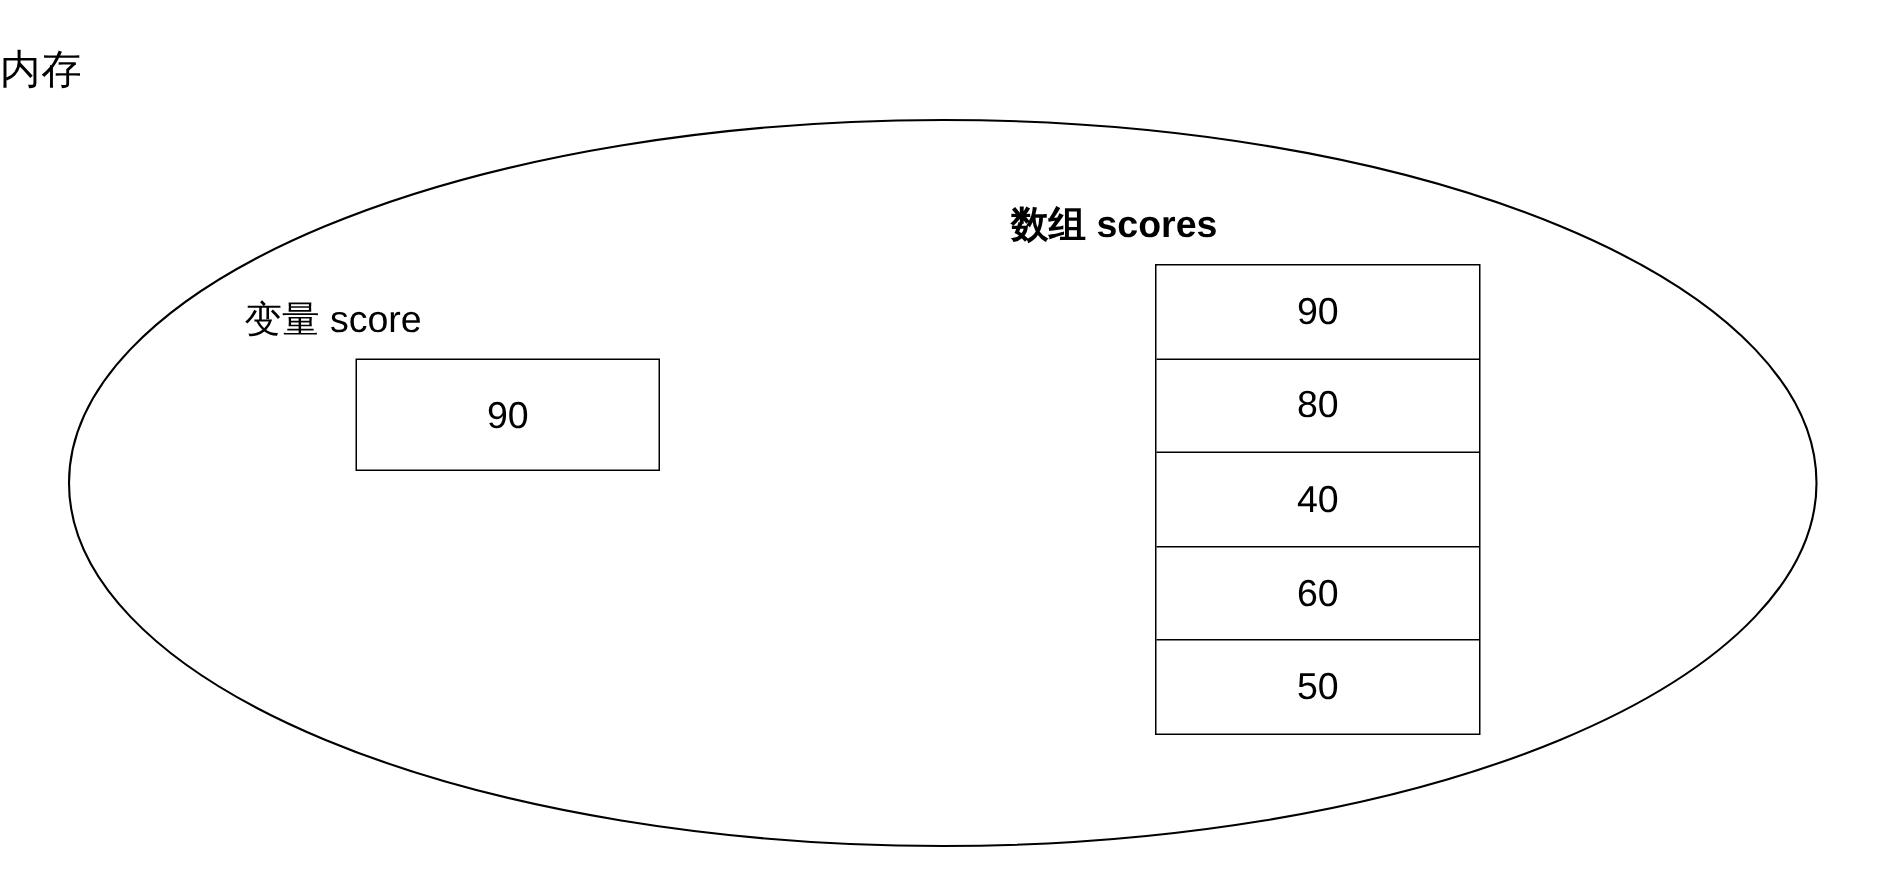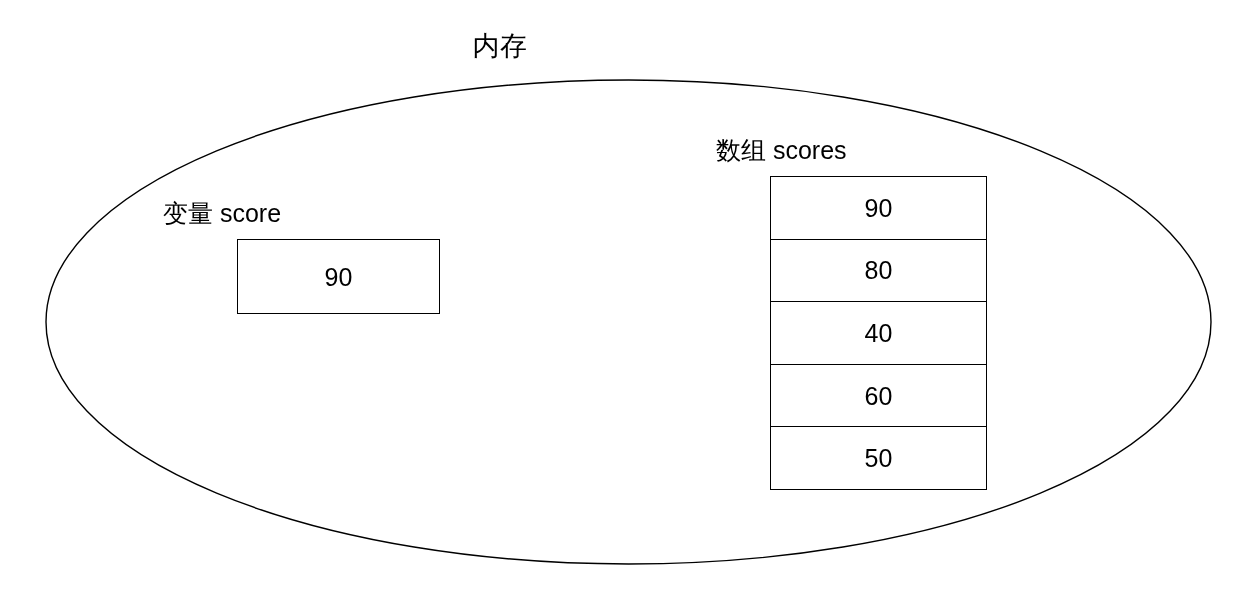--- a/index.html
+++ b/index.html
@@ -24,41 +24,41 @@
     left: 0;
     top: 0;
     width: 1256px;
     height: 596px;
   }
   .diagram-title {
     position: absolute;
     left: 0;
     top: 29px;
     width: 1000px;
-    text-align: center;
     font-size: 27px;
     line-height: 34px;
     letter-spacing: 0.5px;
     white-space: nowrap;
   }
   .var-label {
     position: absolute;
     left: 163px;
     top: 198px;
     font-size: 25px;
     line-height: 31px;
     white-space: nowrap;
   }
   .array-label {
     position: absolute;
-    left: 716px;
+    left: 674px;
     top: 135px;
     font-size: 25px;
     line-height: 31px;
     white-space: nowrap;
+    font-weight: bold;
   }
   .var-box {
     position: absolute;
     left: 237px;
     top: 239px;
     width: 203px;
     height: 75px;
     border: 1.5px solid #000000;
     box-sizing: border-box;
     background: #ffffff;

